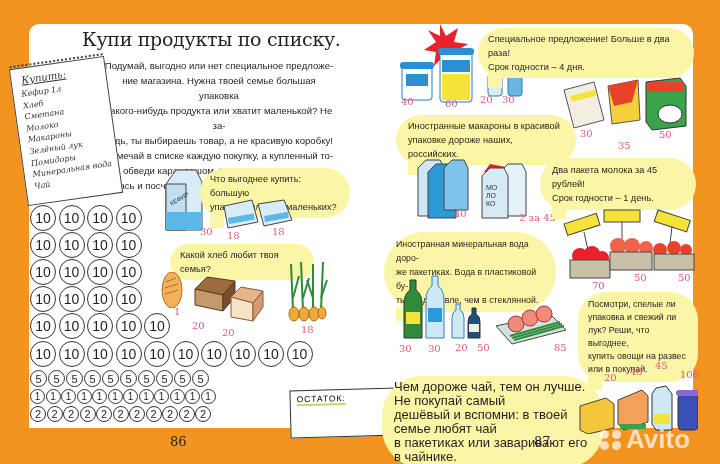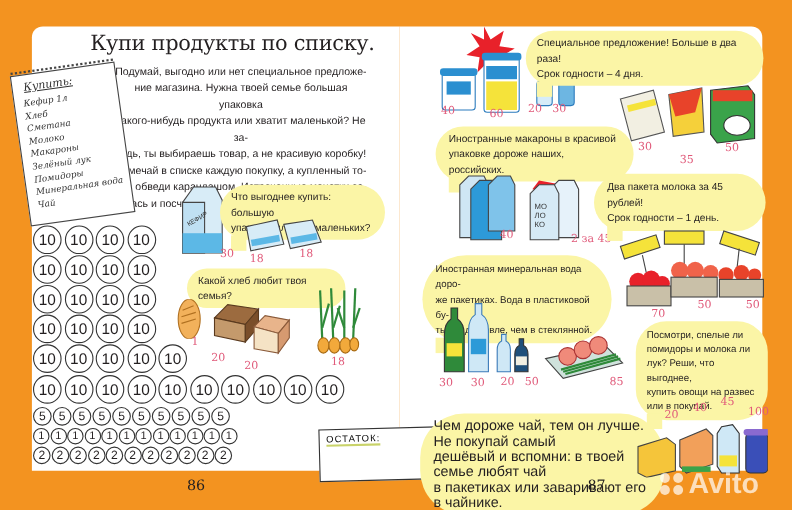--- a/index.html
+++ b/index.html
@@ -306,21 +306,21 @@
 <svg class="pic" style="left:494px;top:296px" width="80" height="52">
   <polygon points="2,30 56,18 72,34 18,48" fill="#cfe2dc" stroke="#444"></polygon>
   <circle cx="22" cy="28" r="8" fill="#f08a7a" stroke="#a33"></circle>
   <circle cx="36" cy="22" r="8" fill="#f08a7a" stroke="#a33"></circle>
   <circle cx="50" cy="18" r="8" fill="#f08a7a" stroke="#a33"></circle>
   <path d="M16,40 L66,26 M18,42 L68,28 M20,44 L70,30" stroke="#2f8a3a" stroke-width="2"></path>
 </svg>
 <div class="price" style="left:554px;top:342px;font-size:10px">85</div>
 <div class="bubble" style="left:578px;top:292px;width:120px;padding:6px 10px;font-size:8.8px;line-height:13px;border-radius:28px;">
   <div>Посмотри, спелые ли</div>
-  <div>помидоры и молока ли</div>
+  <div>упаковка и свежий ли</div>
   <div>лук? Реши, что выгоднее,</div>
   <div>купить овощи на развес</div>
   <div>или в покупай.</div>
 </div>
 
 <div class="bubble" style="left:382px;top:376px;width:222px;padding:4px 12px;font-size:13px;">
   <div>Чем дороже чай, тем он лучше. Не покупай самый</div>
   <div>дешёвый и вспомни: в твоей семье любят чай</div>
   <div>в пакетиках или заваривают его в чайнике.</div>
 </div>

